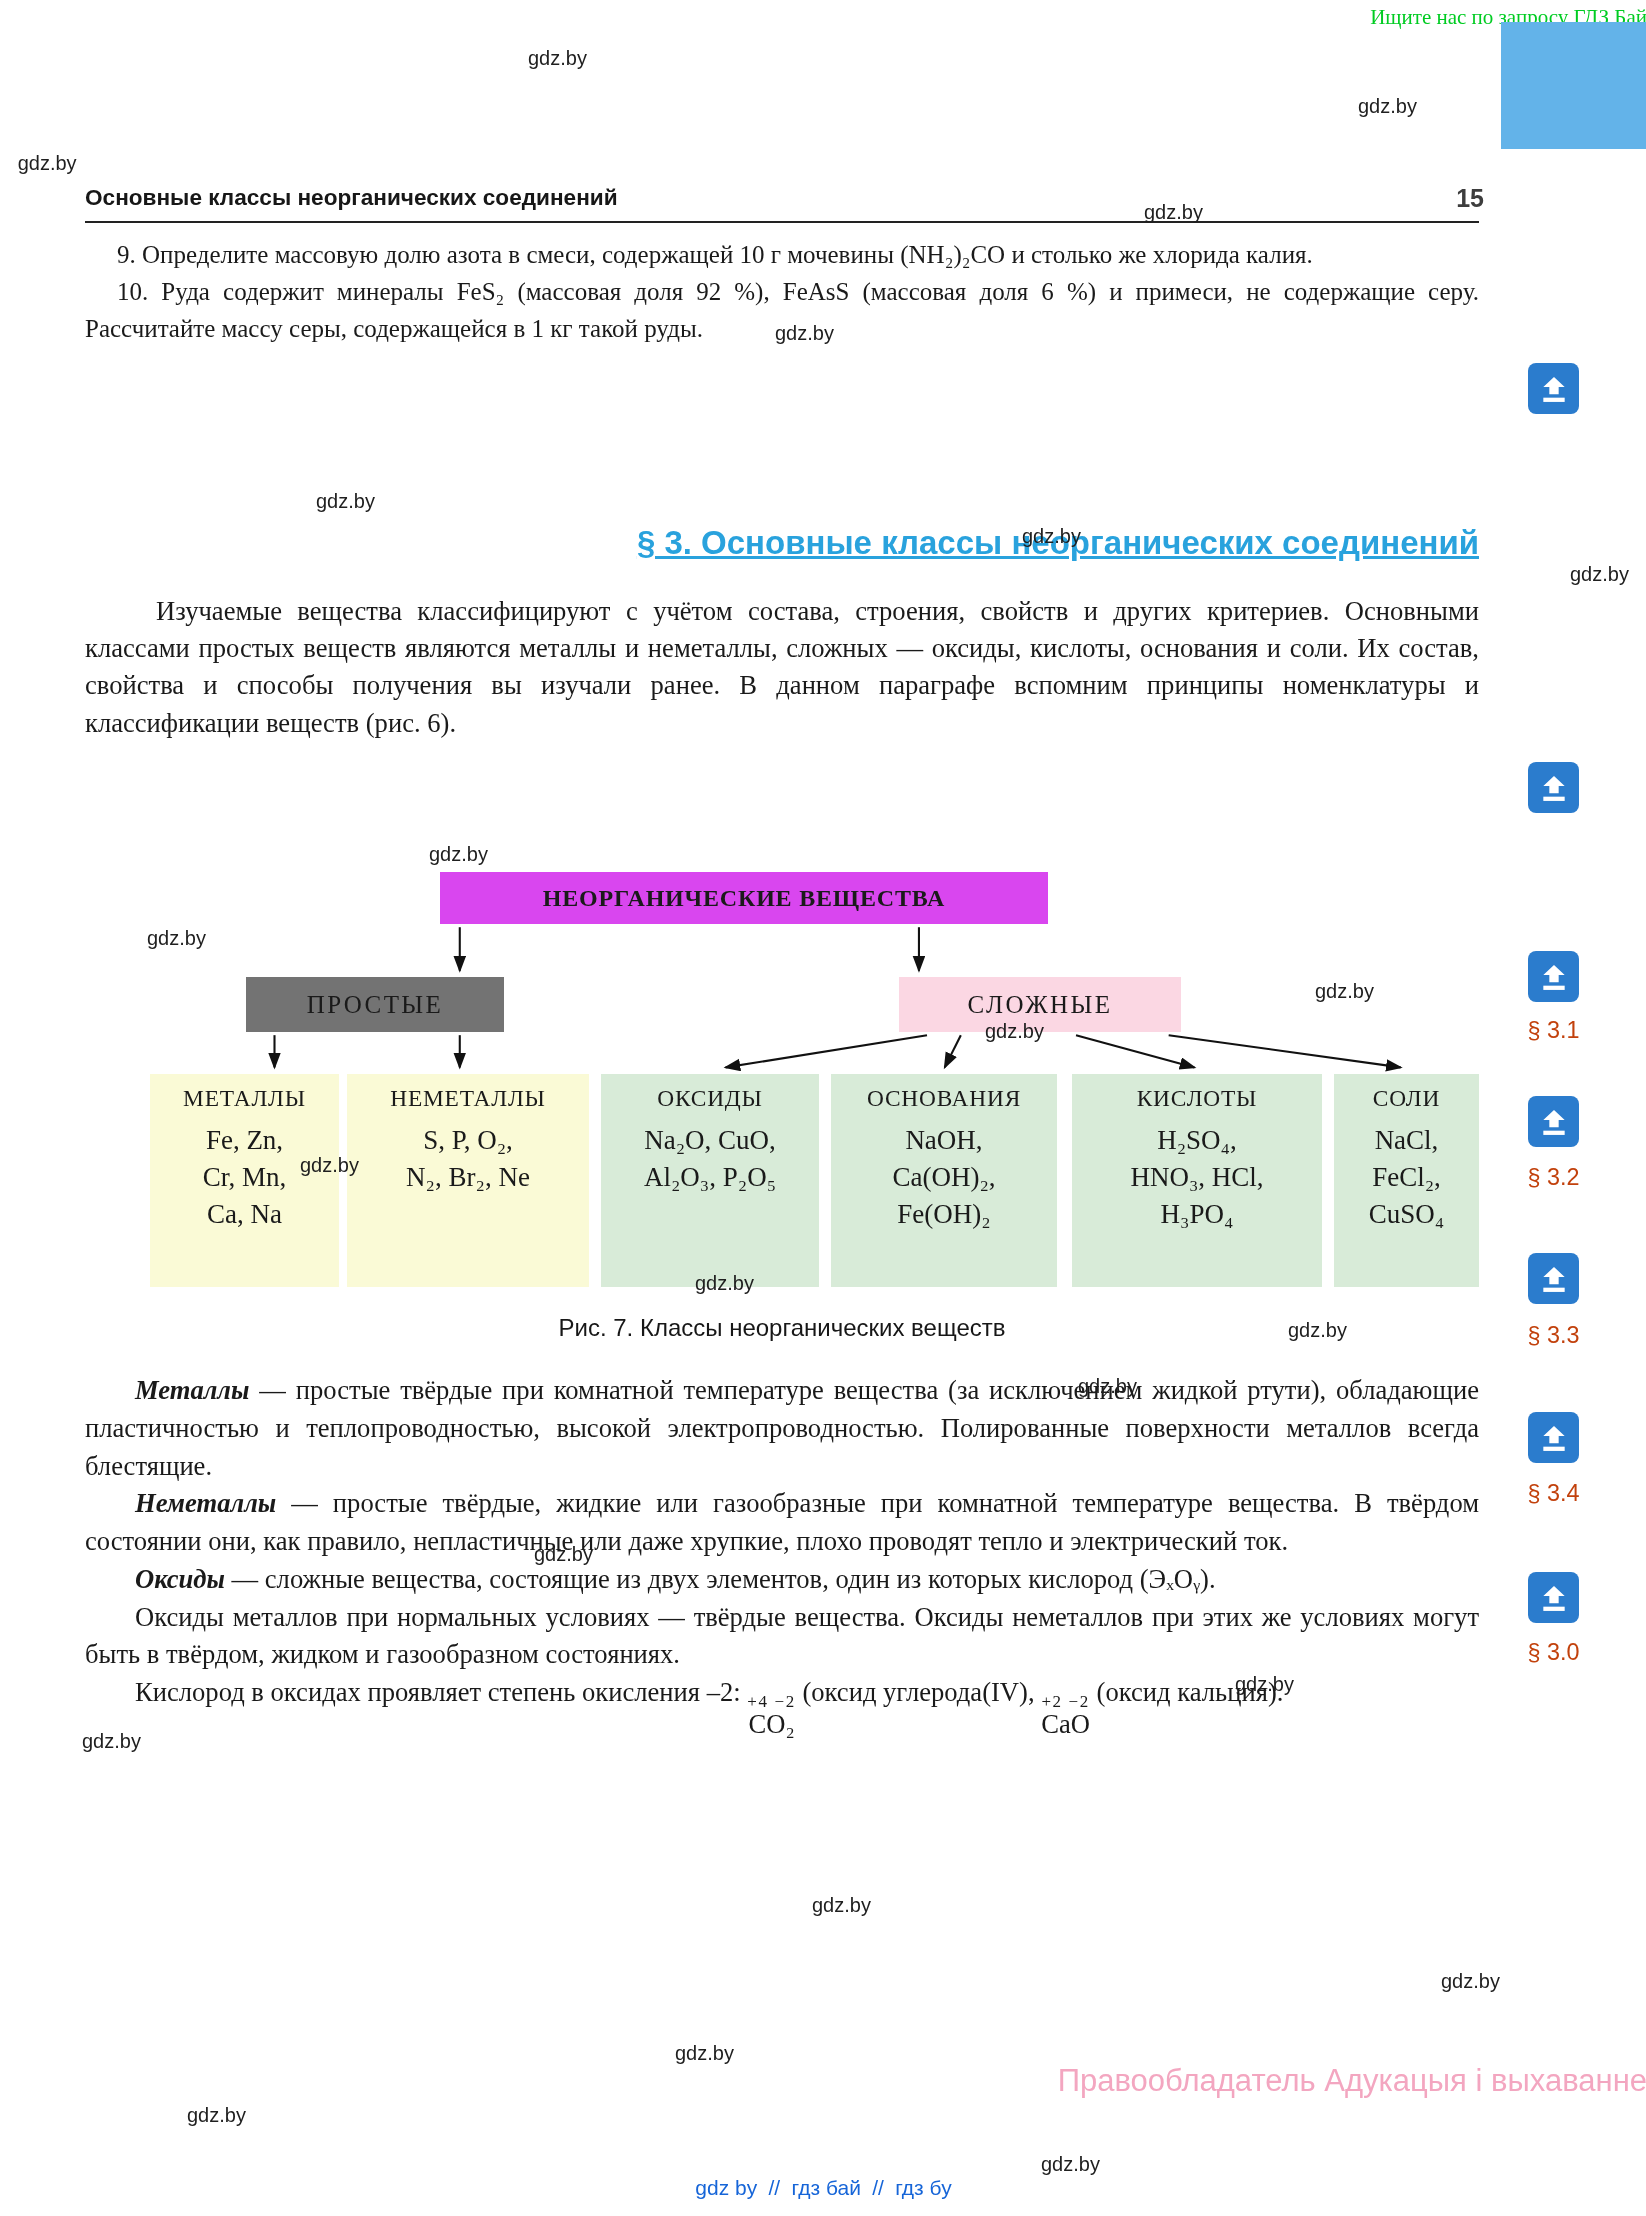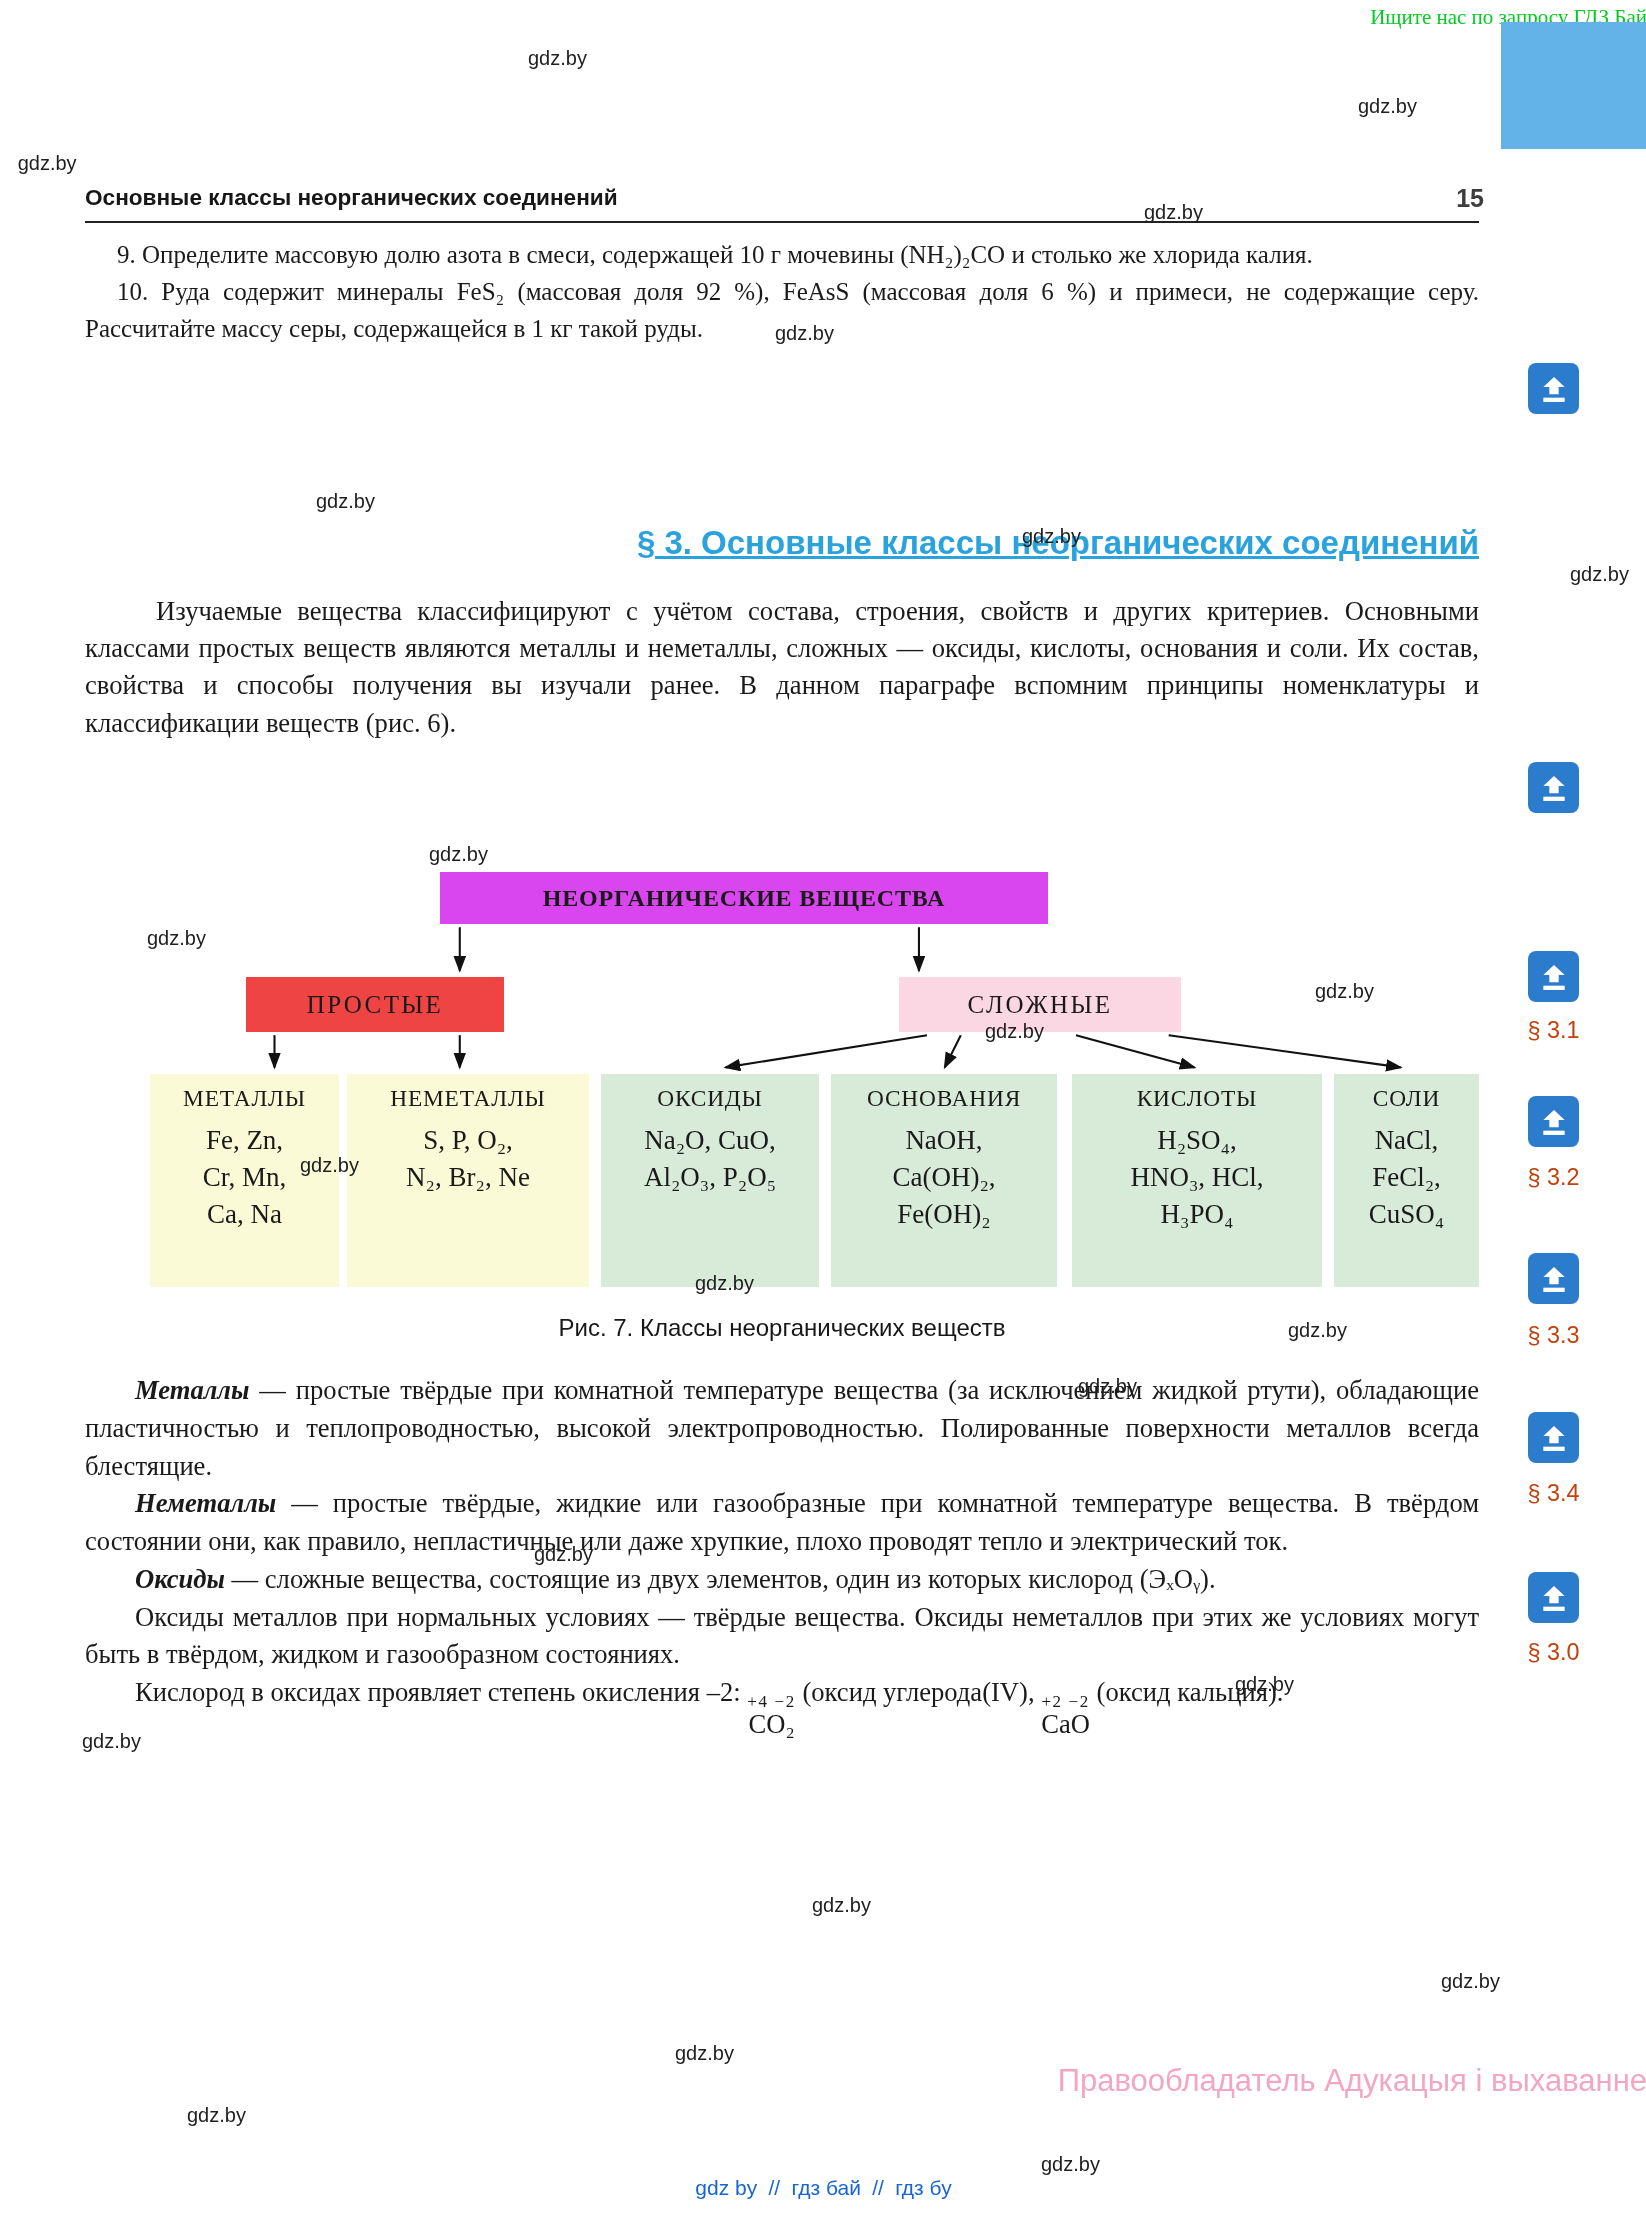--- a/index.html
+++ b/index.html
@@ -28,21 +28,21 @@
                    font-family:"Liberation Sans",sans-serif;font-weight:bold;font-size:33px;color:#29a2dd;text-decoration:underline;}
 
   .intro{position:absolute;left:85px;top:593px;width:1394px;font-size:26.6px;line-height:1.4;
          text-align:justify;text-indent:71px;}
 
   .diagram{position:absolute;left:81px;top:866px;width:1402px;height:435px;}
   .arrows{position:absolute;left:0;top:0;width:1402px;height:435px;}
   .dbox{position:absolute;display:flex;align-items:center;justify-content:center;box-sizing:border-box;}
   .root-box{left:359px;top:6.4px;width:608px;height:52px;background:#d946ef;
             font-weight:bold;font-size:24px;letter-spacing:0.8px;}
-  .simple-box{left:165px;top:111px;width:258px;height:55px;background:#ef4444;
+  .simple-box{left:165px;top:111px;width:258px;height:55px;background:#737373;
               font-size:25px;letter-spacing:2.4px;}
   .complex-box{left:818px;top:111px;width:282px;height:55px;background:#fbd7e3;
                font-size:25px;letter-spacing:2.4px;}
   .class-box{top:208px;height:213px;flex-direction:column;justify-content:flex-start;padding-top:11.3px;}
   .cb-yellow{background:#fafad6;}
   .cb-green{background:#d8ebd8;}
   .cb-0{left:69px;width:189px;}
   .cb-1{left:266px;width:242px;}
   .cb-2{left:520px;width:218px;}
   .cb-3{left:750px;width:226px;}

